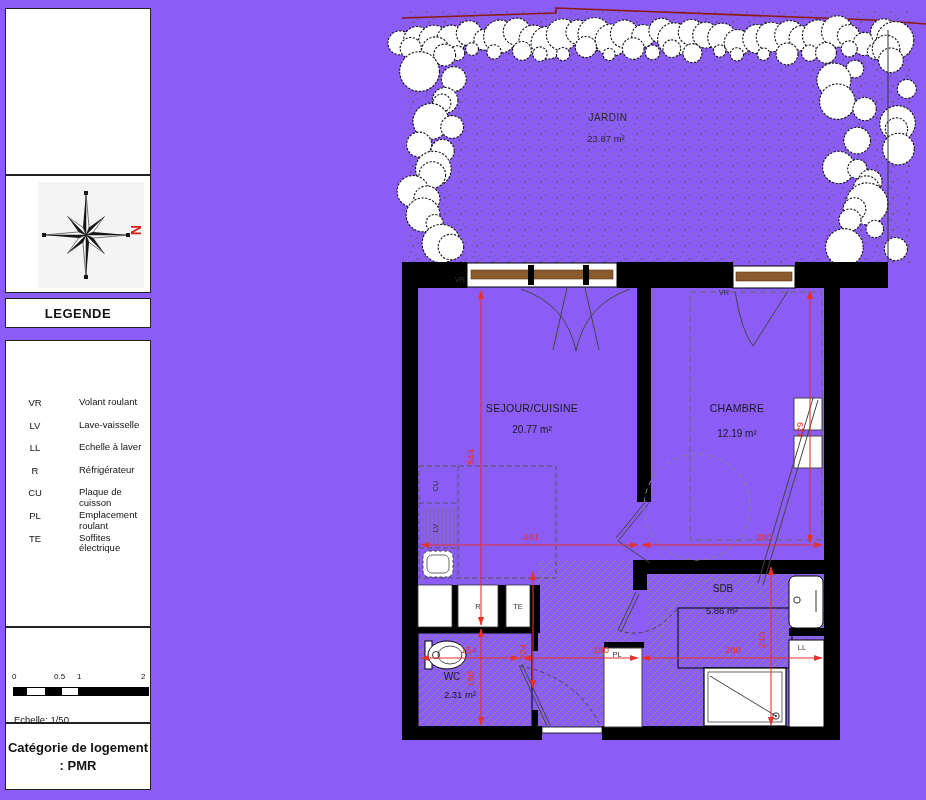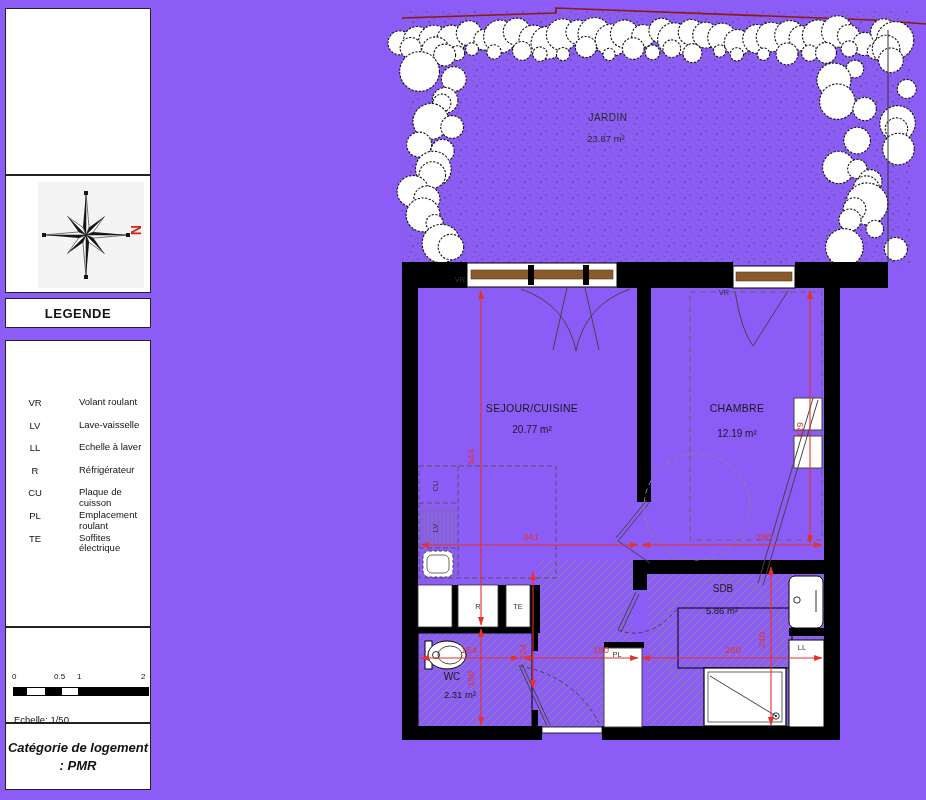--- a/index.html
+++ b/index.html
@@ -19,21 +19,21 @@
   .lg-abbr{width:34px;margin-left:12px;text-align:center;flex:none;}
   .lg-label{margin-left:27px;line-height:1.15;}
   .hatch-box{width:30px;height:15px;margin-left:14px;border:1px solid #000;flex:none;
       background:repeating-linear-gradient(135deg,#fff 0 5px,#777 5px 6px);}
   #cell-scale{top:627px;height:96px;}
   #scalebar{position:absolute;left:7px;top:59px;width:134px;height:7px;border:1px solid #000;display:flex;}
   .sb-seg{height:100%;}
   .sb-tick{position:absolute;top:44px;font-size:8px;}
   #scale-caption{position:absolute;left:8px;top:74px;font-size:9.5px;margin-top:12px;}
   #cell-category{top:723px;height:67px;display:flex;flex-direction:column;align-items:center;
-      justify-content:center;font-weight:bold;font-size:13px;text-align:center;line-height:1.35;font-style:italic;}
+      justify-content:center;font-weight:bold;font-size:13px;text-align:center;line-height:1.35;}
   #compass-holder{position:absolute;left:30px;top:4px;}
 </style>
 </head>
 <body>
 
 <div id="stage">
 
 <svg width="926" height="800" viewBox="0 0 926 800">
   <defs>
     <pattern id="stip" width="16" height="16" patternUnits="userSpaceOnUse">

